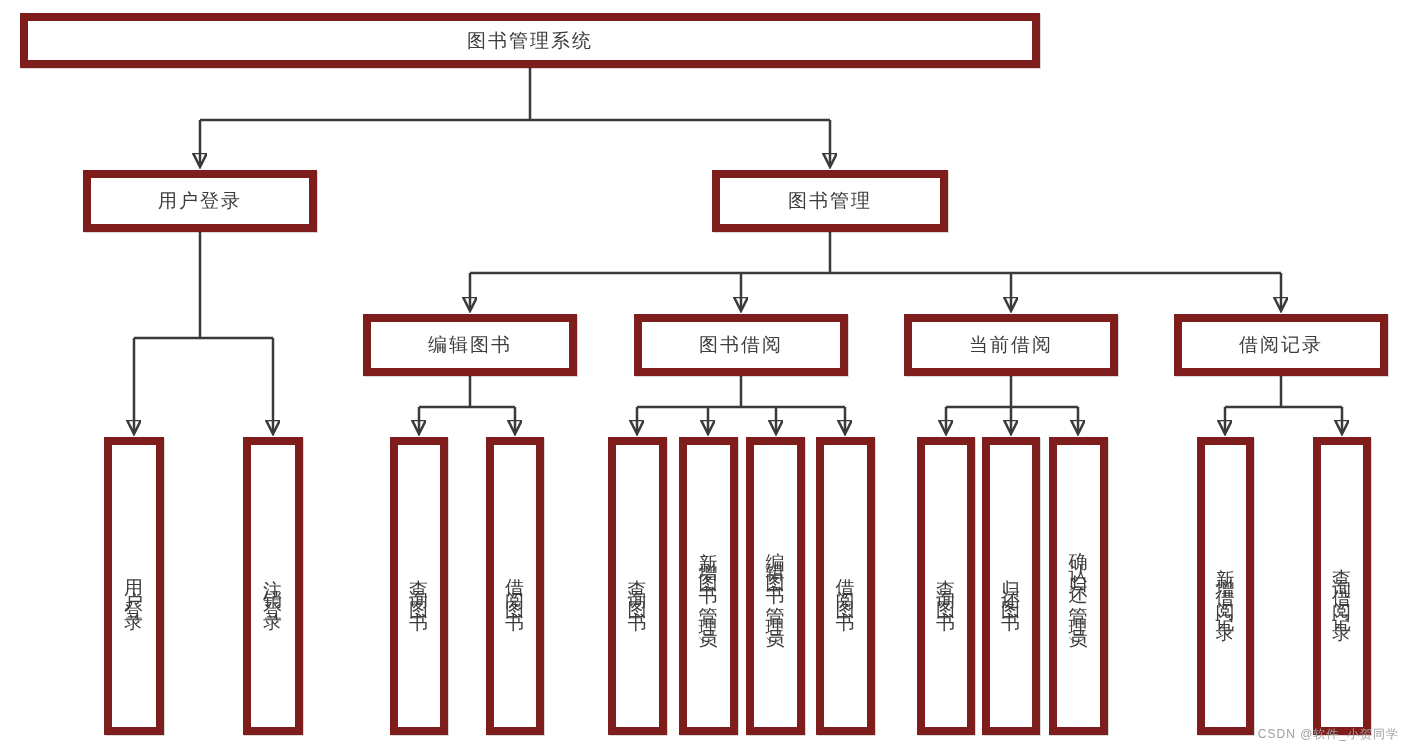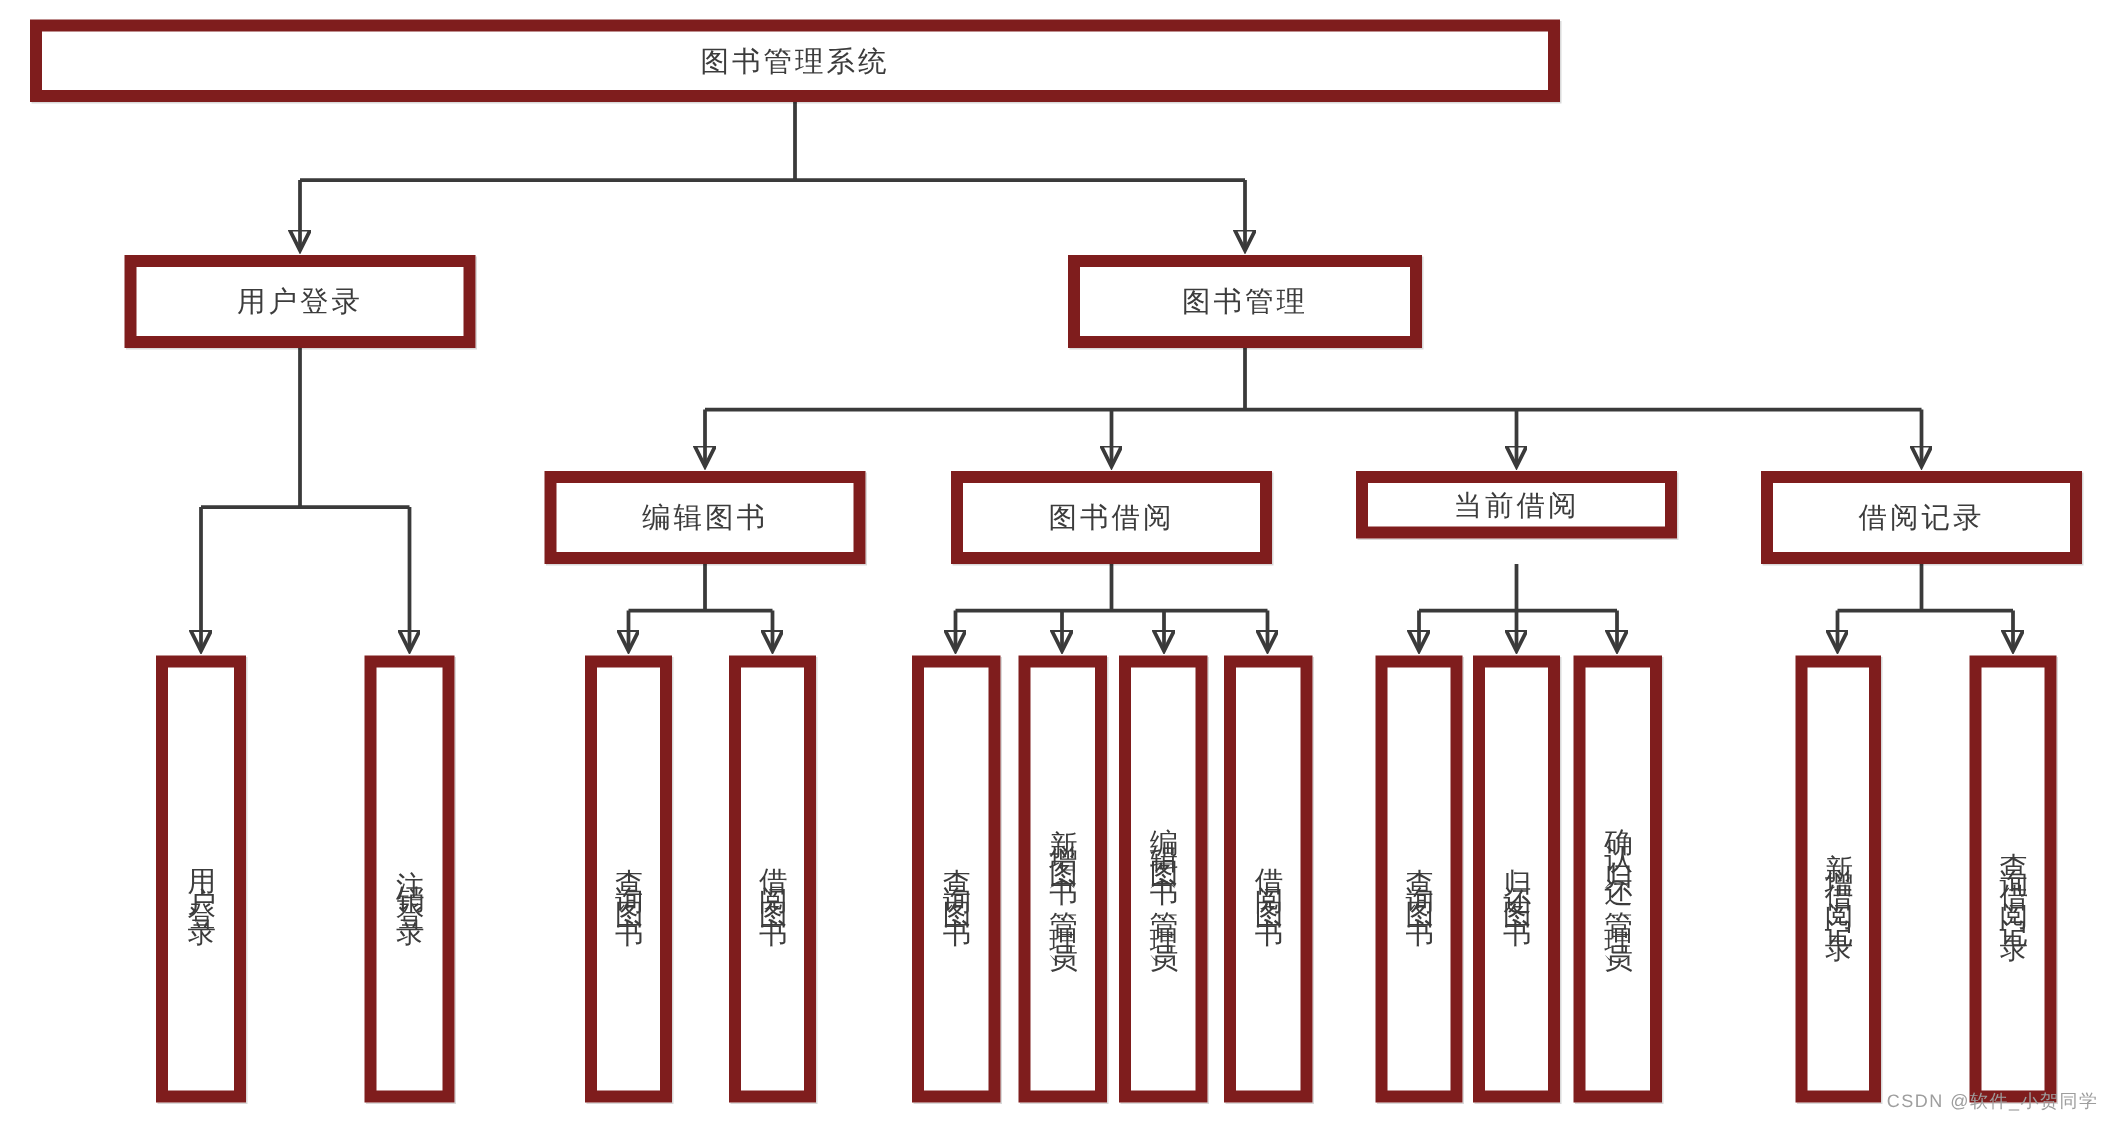--- a/index.html
+++ b/index.html
@@ -112,21 +112,21 @@
   <div class="box" style="left:712px;top:170px;width:236px;height:62px;">
     <span>图书管理</span>
   </div>
 
   <div class="box" style="left:363px;top:314px;width:214px;height:62px;">
     <span>编辑图书</span>
   </div>
   <div class="box" style="left:634px;top:314px;width:214px;height:62px;">
     <span>图书借阅</span>
   </div>
-  <div class="box" style="left:904px;top:314px;width:214px;height:45px;">
+  <div class="box" style="left:904px;top:314px;width:214px;height:62px;">
     <span>当前借阅</span>
   </div>
   <div class="box" style="left:1174px;top:314px;width:214px;height:62px;justify-content:center;">
     <span>借阅记录</span>
   </div>
 
   <div class="box" style="left:104px;top:437px;width:60px;height:298px;">
     <span class="vtext">用户登录</span>
   </div>
   <div class="box" style="left:243px;top:437px;width:60px;height:298px;">

